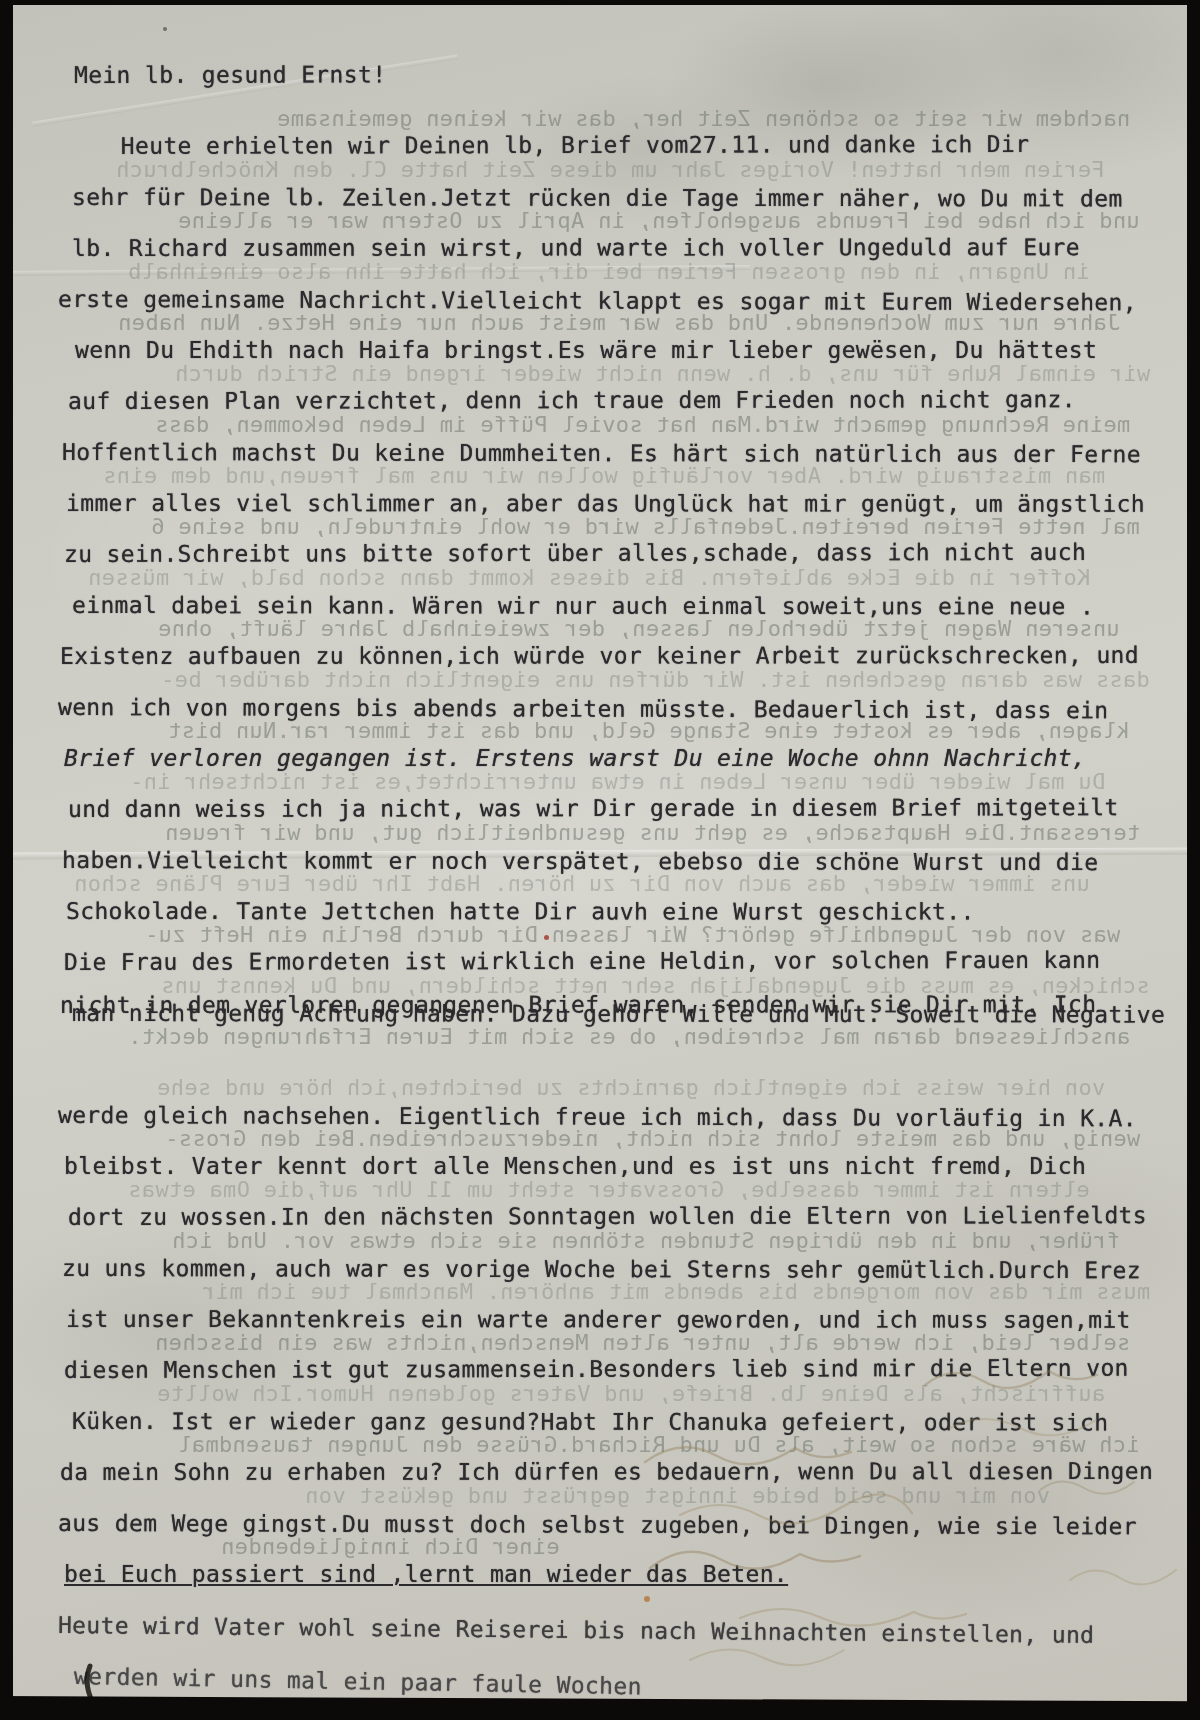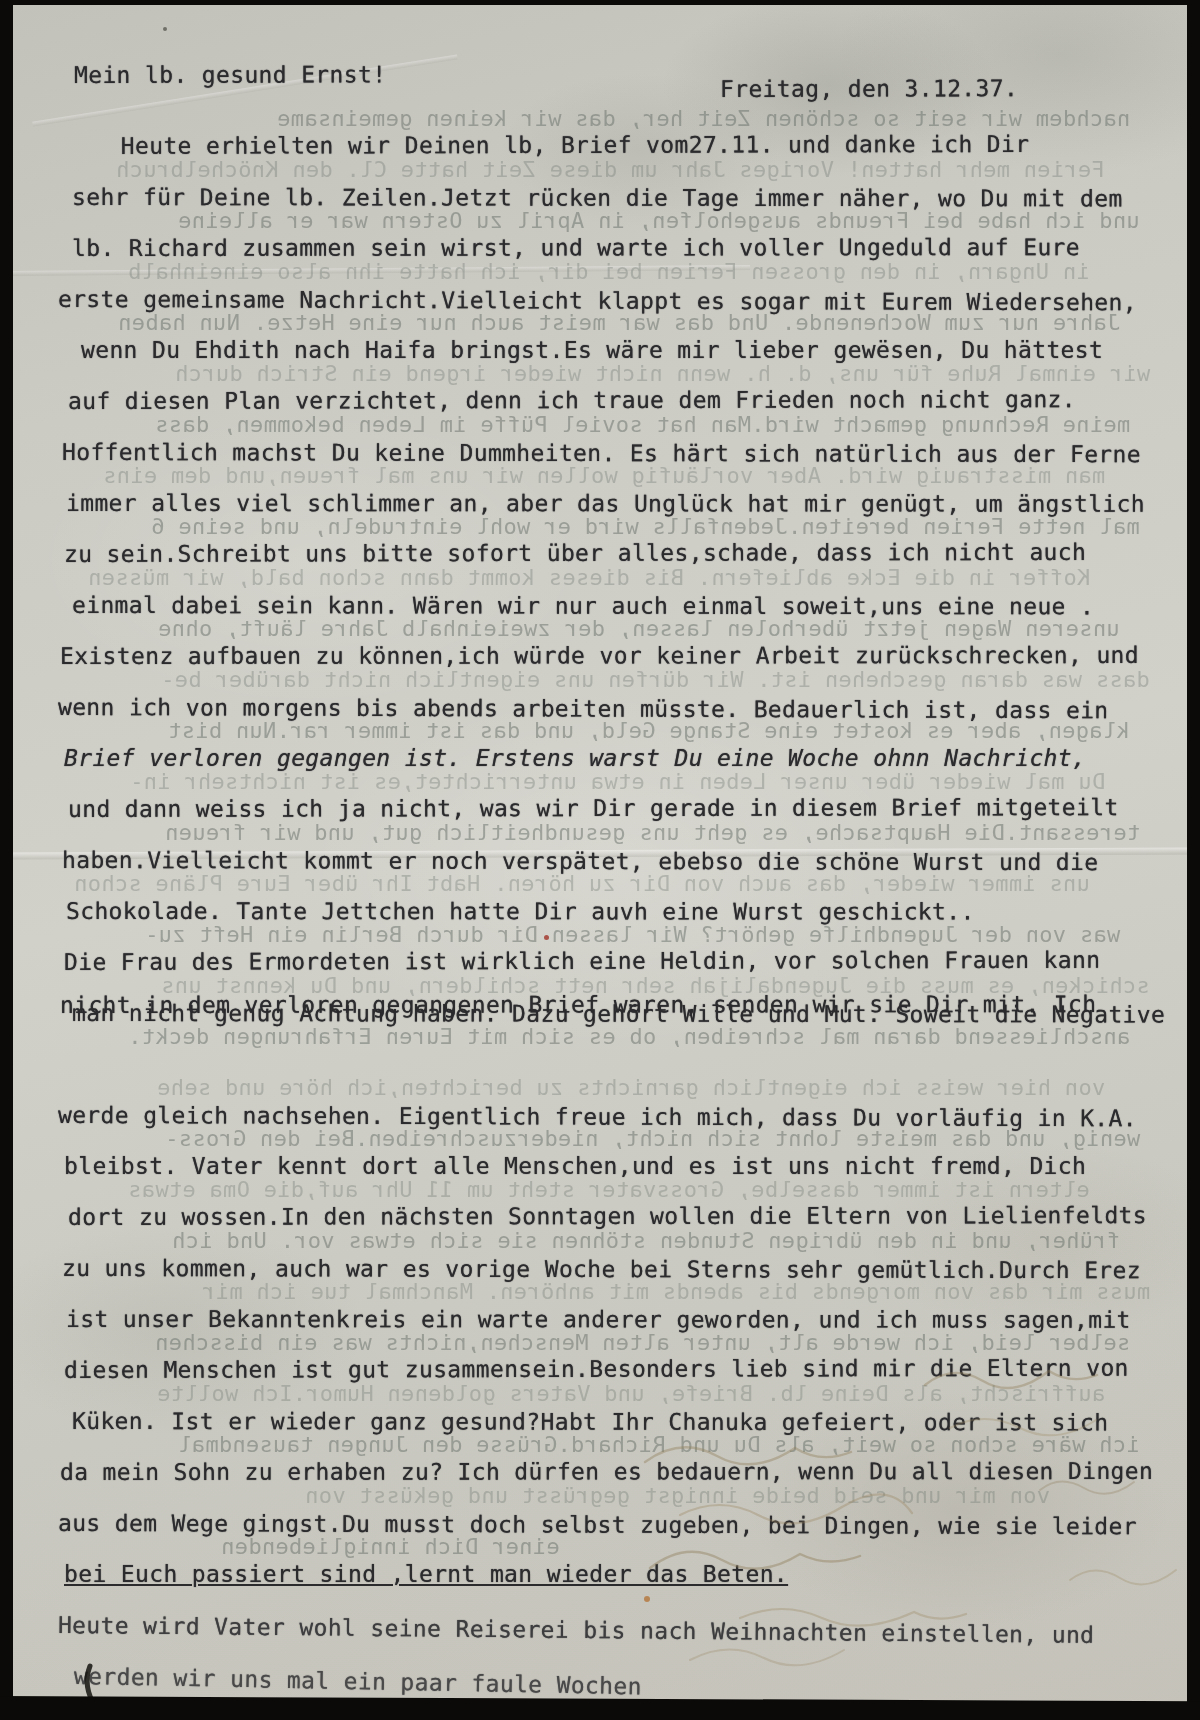--- a/index.html
+++ b/index.html
@@ -78,28 +78,27 @@
       <div class="bline" style="right: 80px; top: 1229px;">früher, und in den übrigen Stunden stöhnen sie sich etwas vor. Und ich</div>
       <div class="bline faint" style="right: 50px; top: 1280px;">muss mir das von morgends bis abends mit anhören. Manchmal tue ich mir</div>
       <div class="bline" style="right: 70px; top: 1331px;">selber leid, ich werde alt, unter alten Menschen,nichts was ein bisschen</div>
       <div class="bline faint" style="right: 95px; top: 1382px;">auffrischt, als Deine lb. Briefe, und Vaters goldenen Humor.Ich wollte</div>
       <div class="bline" style="right: 60px; top: 1433px;">ich wäre schon so weit, als Du und Richard.Grüsse den Jungen tausendmal</div>
       <div class="bline faint" style="right: 150px; top: 1484px;">von mir und seid beide innigst gegrüsst und geküsst von</div>
       <div class="bline" style="right: 640px; top: 1535px;">einer Dich innigliebenden</div>
     </div>
 
   <div class="tline" style="left:74px;top:62px;transform:rotate(-0.1deg);">Mein lb. gesund Ernst!</div>
-  <div class="tline" style="left:720px;top:76px;transform:rotate(-0.15deg);">Freitag, den 3.12.37.</div>
 
   <div id="body-lines">
       <div class="tline" style="left: 64px; top: 133px; transform: rotate(-0.12deg);">    Heute erhielten wir Deinen lb, Brief vom27.11. und danke ich Dir</div>
       <div class="tline" style="left: 72px; top: 184px; transform: rotate(0.08deg);">sehr für Deine lb. Zeilen.Jetzt rücken die Tage immer näher, wo Du mit dem</div>
       <div class="tline" style="left: 72px; top: 235px; transform: rotate(-0.05deg);">lb. Richard zusammen sein wirst, und warte ich voller Ungeduld auf Eure</div>
       <div class="tline" style="left: 58px; top: 286px; transform: rotate(0.18deg);">erste gemeinsame Nachricht.Vielleicht klappt es sogar mit Eurem Wiedersehen,</div>
-      <div class="tline" style="left: 81px; top: 337px; transform: rotate(0deg);">wenn Du Ehdith nach Haifa bringst.Es wäre mir lieber gewësen, Du hättest</div>
+      <div class="tline" style="left: 75px; top: 337px; transform: rotate(0deg);">wenn Du Ehdith nach Haifa bringst.Es wäre mir lieber gewësen, Du hättest</div>
       <div class="tline" style="left: 68px; top: 388px; transform: rotate(-0.1deg);">auf diesen Plan verzichtet, denn ich traue dem Frieden noch nicht ganz.</div>
       <div class="tline" style="left: 62px; top: 439px; transform: rotate(0.12deg);">Hoffentlich machst Du keine Dummheiten. Es härt sich natürlich aus der Ferne</div>
       <div class="tline" style="left: 66px; top: 490px; transform: rotate(0.04deg);">immer alles viel schlimmer an, aber das Unglück hat mir genügt, um ängstlich</div>
       <div class="tline" style="left: 64px; top: 541px; transform: rotate(-0.12deg);">zu sein.Schreibt uns bitte sofort über alles,schade, dass ich nicht auch</div>
       <div class="tline" style="left: 72px; top: 592px; transform: rotate(0.08deg);">einmal dabei sein kann. Wären wir nur auch einmal soweit,uns eine neue .</div>
       <div class="tline" style="left: 60px; top: 643px; transform: rotate(-0.05deg);">Existenz aufbauen zu können,ich würde vor keiner Arbeit zurückschrecken, und</div>
       <div class="tline" style="left: 58px; top: 694px; transform: rotate(0.18deg);">wenn ich von morgens bis abends arbeiten müsste. Bedauerlich ist, dass ein</div>
       <div class="tline" style="left: 64px; top: 745px; transform: rotate(0deg); font-style: italic;">Brief verloren gegangen ist. Erstens warst Du eine Woche ohnn Nachricht,</div>
       <div class="tline" style="left: 68px; top: 796px; transform: rotate(-0.1deg);">und dann weiss ich ja nicht, was wir Dir gerade in diesem Brief mitgeteilt</div>
       <div class="tline" style="left: 62px; top: 847px; transform: rotate(0.12deg);">haben.Vielleicht kommt er noch verspätet, ebebso die schöne Wurst und die</div>

